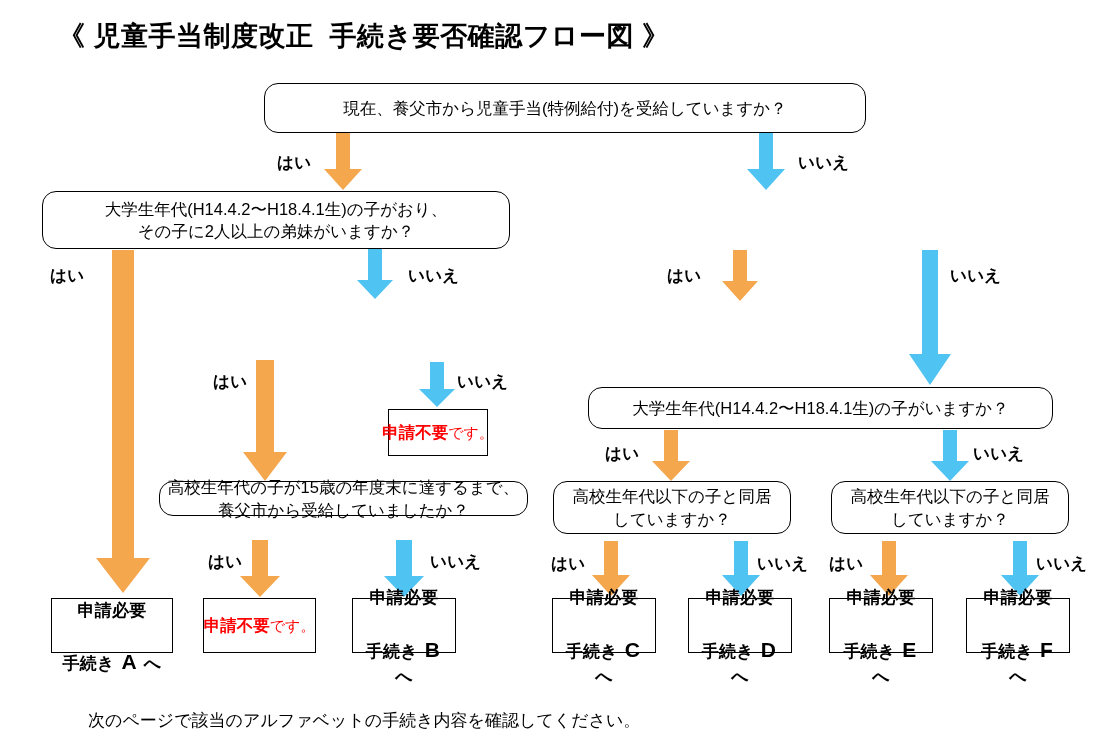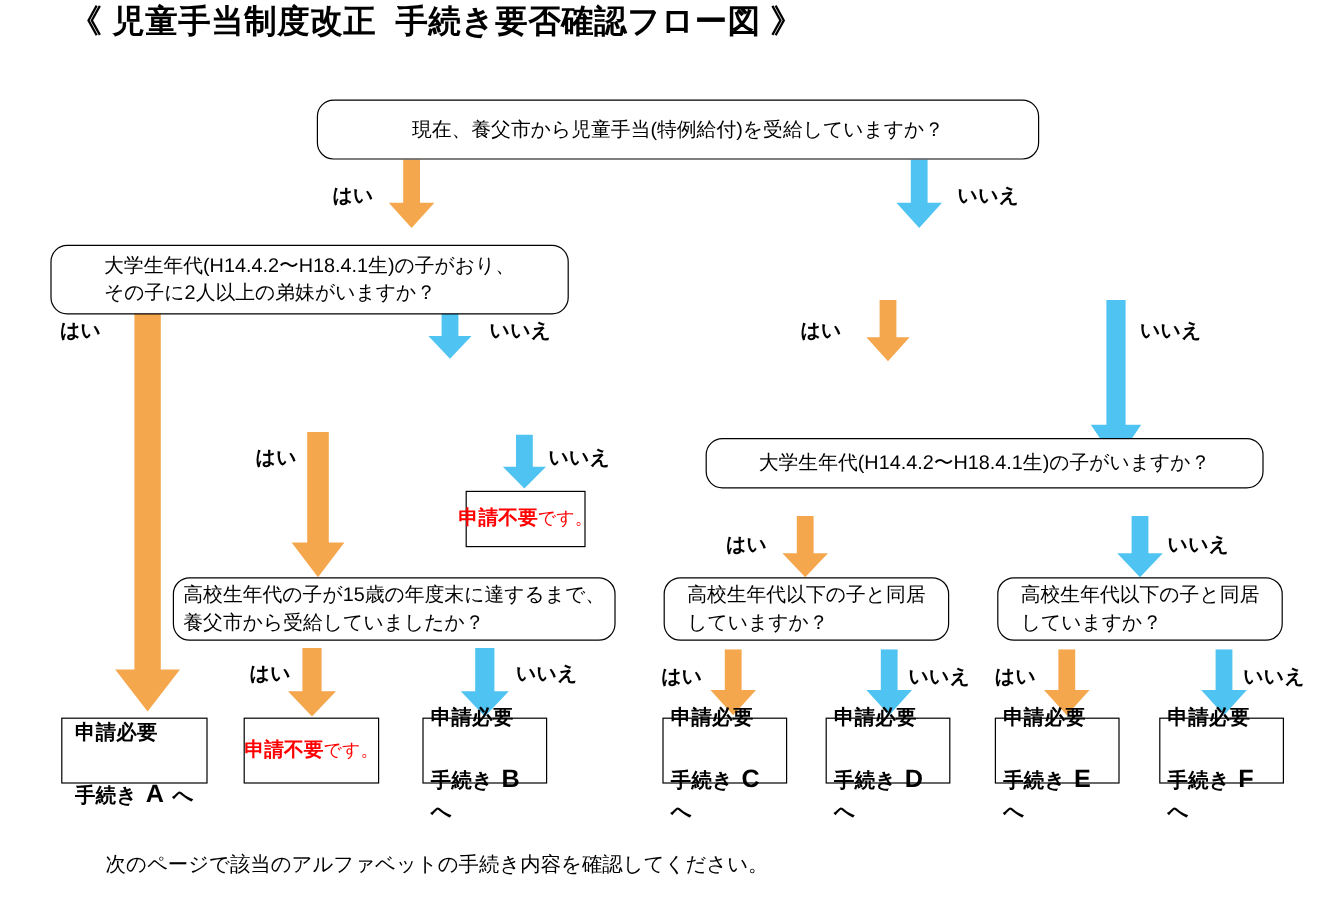--- a/index.html
+++ b/index.html
@@ -16,39 +16,39 @@
     width: 1108px;
     height: 752px;
     background: #ffffff;
     overflow: hidden;
   }
 
   
   .title {
     position: absolute;
     left: 58px;
-    top: 0;
+    top: 18px;
     font-size: 27px;
     font-weight: bold;
     letter-spacing: 0.5px;
     white-space: pre;
     color: #000;
     text-align: right;
   }
 
   
   .node {
     position: absolute;
     box-sizing: border-box;
     border: 1.6px solid #000000;
     background: #ffffff;
     display: flex;
     align-items: center;
     justify-content: center;
-    text-align: left;
+    text-align: center;
     font-size: 16.5px;
     line-height: 1.34;
     color: #000;
     white-space: pre-line;
     padding: 2px 6px;
   }
   .node.rounded { border-radius: 14px; }
   .node.square  { border-radius: 0; }
 
   
@@ -226,34 +226,34 @@
   <div class="edge-label" style="left:605px; top:443px;">はい</div>
   <div class="edge-label" style="left:973px; top:443px;">いいえ</div>
 
   <div class="edge-label" style="left:551px; top:553px;">はい</div>
   <div class="edge-label" style="left:757px; top:553px;">いいえ</div>
   <div class="edge-label" style="left:829px; top:553px;">はい</div>
   <div class="edge-label" style="left:1036px; top:553px;">いいえ</div>
 
   <div class="node rounded" style="left:264px; top:83px; width:602px; height:50px;">現在、養父市から児童手当(特例給付)を受給していますか？</div>
 
-  <div class="node rounded" style="left:42px; top:204px; width:432px; height:58px;">大学生年代(H14.4.2〜H18.4.1生)の子がおり、
+  <div class="node rounded" style="left:42px; top:191px; width:468px; height:58px;">大学生年代(H14.4.2〜H18.4.1生)の子がおり、
 その子に2人以上の弟妹がいますか？</div>
 
 
 
 
   <div class="node square" style="left:388px; top:409px; width:100px; height:47px;">
     <span class="red-note"><b>申請不要</b><span class="tail">です。</span></span>
   </div>
 
-  <div class="node rounded" style="left:144px; top:481px; width:369px; height:53px;">高校生年代の子が15歳の年度末に達するまで、
+  <div class="node rounded" style="left:159px; top:481px; width:369px; height:35px;">高校生年代の子が15歳の年度末に達するまで、
 養父市から受給していましたか？</div>
 
-  <div class="node rounded" style="left:588px; top:365px; width:465px; height:42px;">大学生年代(H14.4.2〜H18.4.1生)の子がいますか？</div>
+  <div class="node rounded" style="left:588px; top:387px; width:465px; height:42px;">大学生年代(H14.4.2〜H18.4.1生)の子がいますか？</div>
 
   <div class="node rounded" style="left:553px; top:481px; width:238px; height:53px;">高校生年代以下の子と同居
 していますか？</div>
 
   <div class="node rounded" style="left:831px; top:481px; width:238px; height:53px;">高校生年代以下の子と同居
 していますか？</div>
 
   <div class="node square result" style="left:51px; top:598px; width:122px; height:55px;">
     <span>
       <span>申請必要</span><br>

